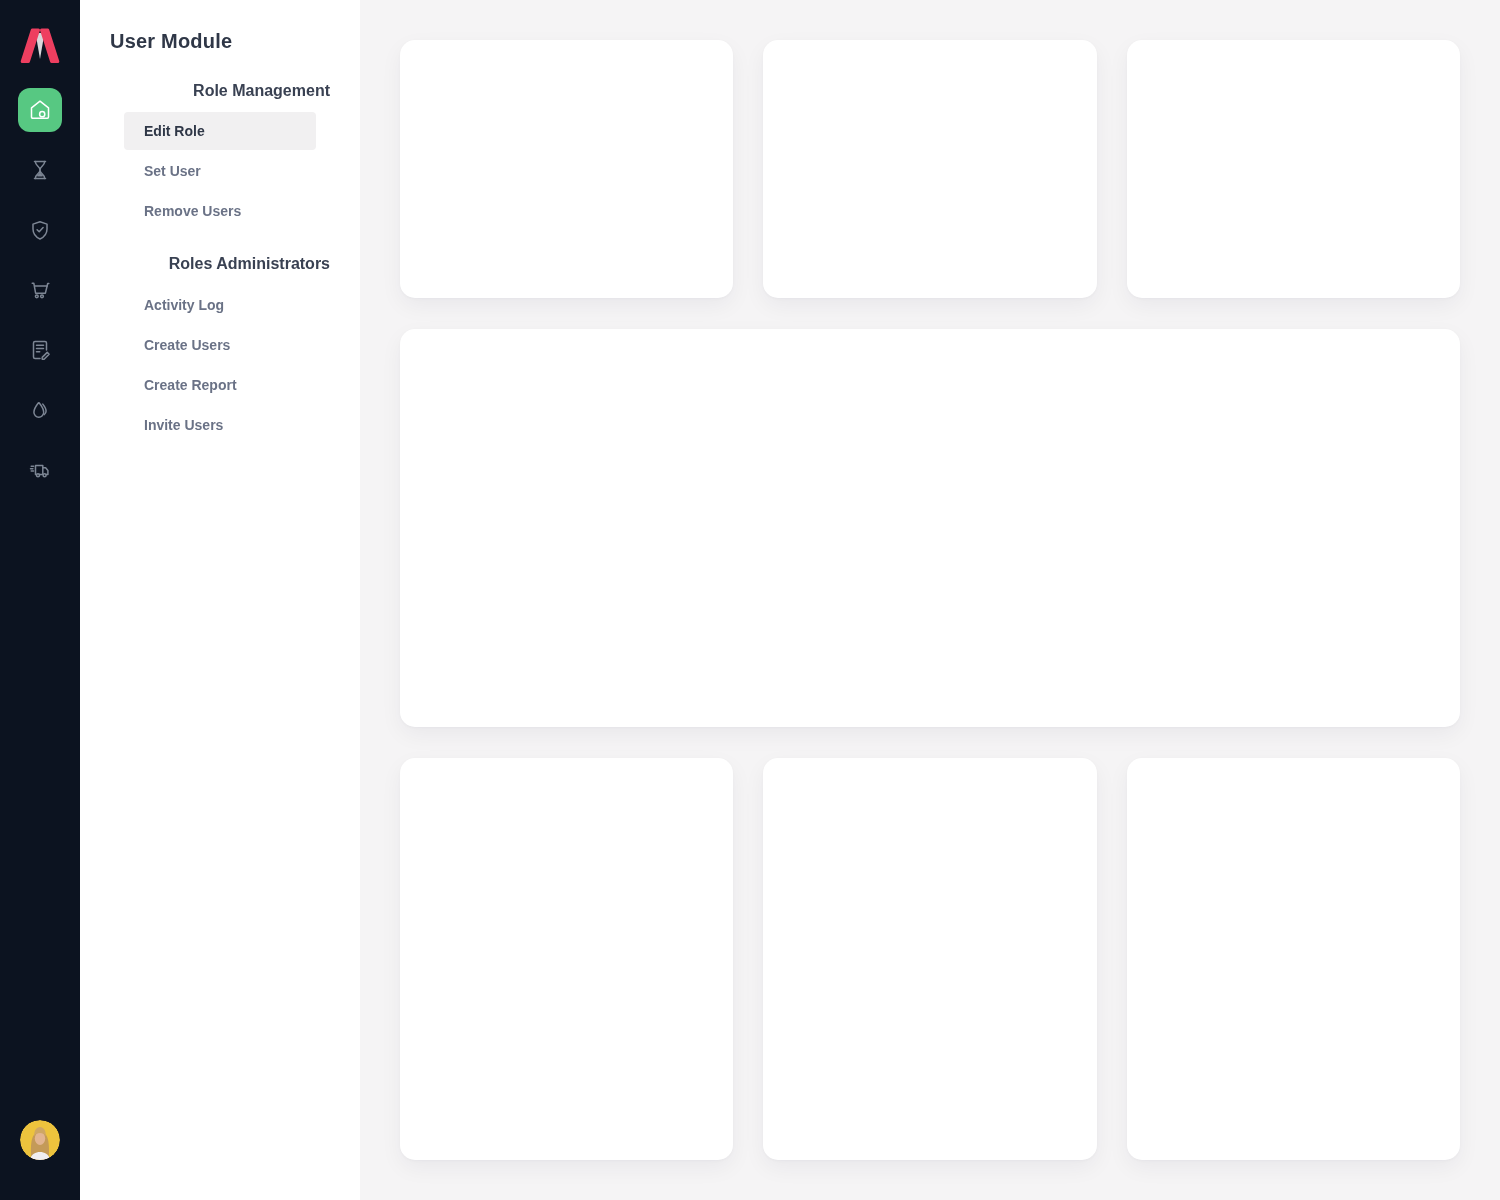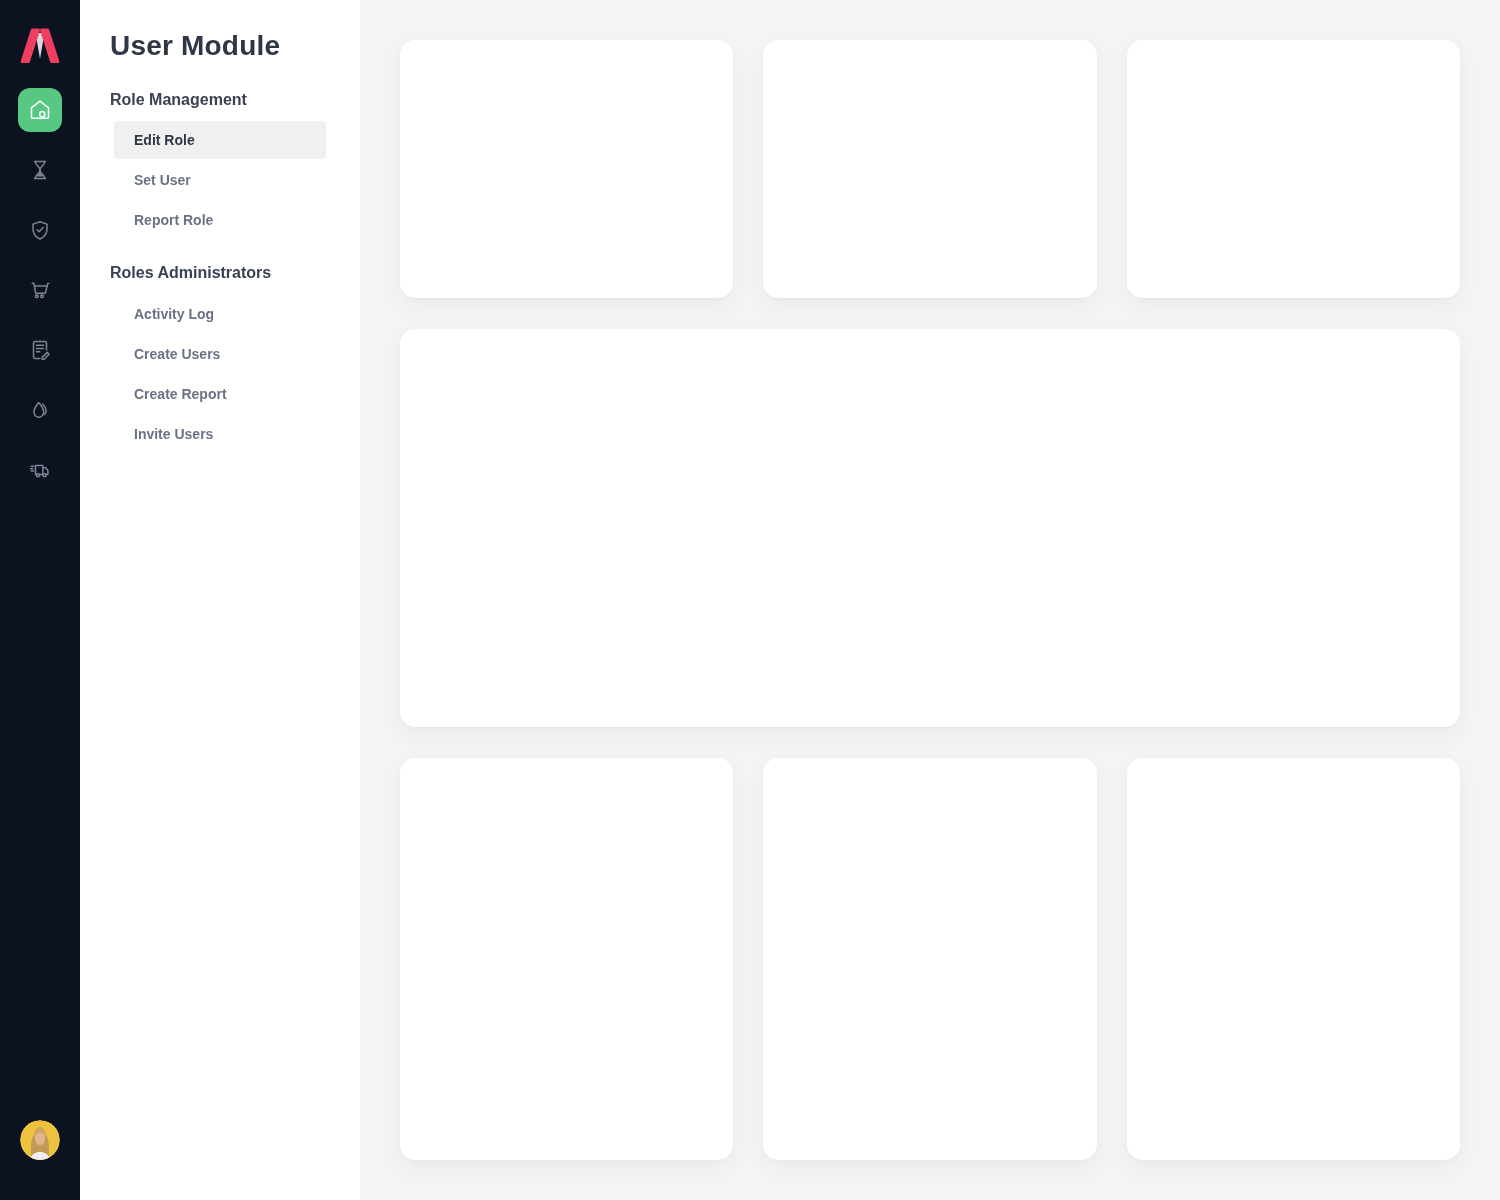--- a/index.html
+++ b/index.html
@@ -43,33 +43,33 @@
 
   
   .sidebar {
     width: 280px; flex-shrink: 0;
     background: #ffffff;
     box-sizing: border-box;
     display: flex; flex-direction: column;
   }
   .sidebar-title {
     margin: 30px 30px 0;
-    font-size: 28px; font-weight: 700;
+    font-size: 20px; font-weight: 700;
     color: #2f3747; letter-spacing: .2px;
   }
-  .nav-section { margin-top: 29px; }
+  .nav-section { margin-top: 29px; text-align: right; }
   .nav-section.second { margin-top: 24px; }
   .section-heading {
     margin: 0 30px 12px;
     font-size: 16px; font-weight: 700;
     color: #394152;
   }
   .nav-item {
     height: 40px;
-    margin: 0 34px;
+    margin: 0 44px;
     padding: 0 20px;
     display: flex; align-items: center;
     border-radius: 4px;
     font-size: 14px; font-weight: 600;
     color: #6a7286;
     cursor: pointer;
     box-sizing: border-box;
   }
   .nav-item.active {
     background: #f1f0f1;
@@ -182,21 +182,21 @@
   </div>
 </nav>
 
 <aside class="sidebar">
   <h1 class="sidebar-title">User Module</h1>
 
   <div class="nav-section">
     <div class="section-heading">Role Management</div>
     <div class="nav-item active">Edit Role</div>
     <div class="nav-item">Set User</div>
-    <div class="nav-item">Report Role</div>
+    <div class="nav-item">Remove Users</div>
   </div>
 
   <div class="nav-section second">
     <div class="section-heading">Roles Administrators</div>
     <div class="nav-item">Activity Log</div>
     <div class="nav-item">Create Users</div>
     <div class="nav-item">Create Report</div>
     <div class="nav-item">Invite Users</div>
   </div>
 </aside>

